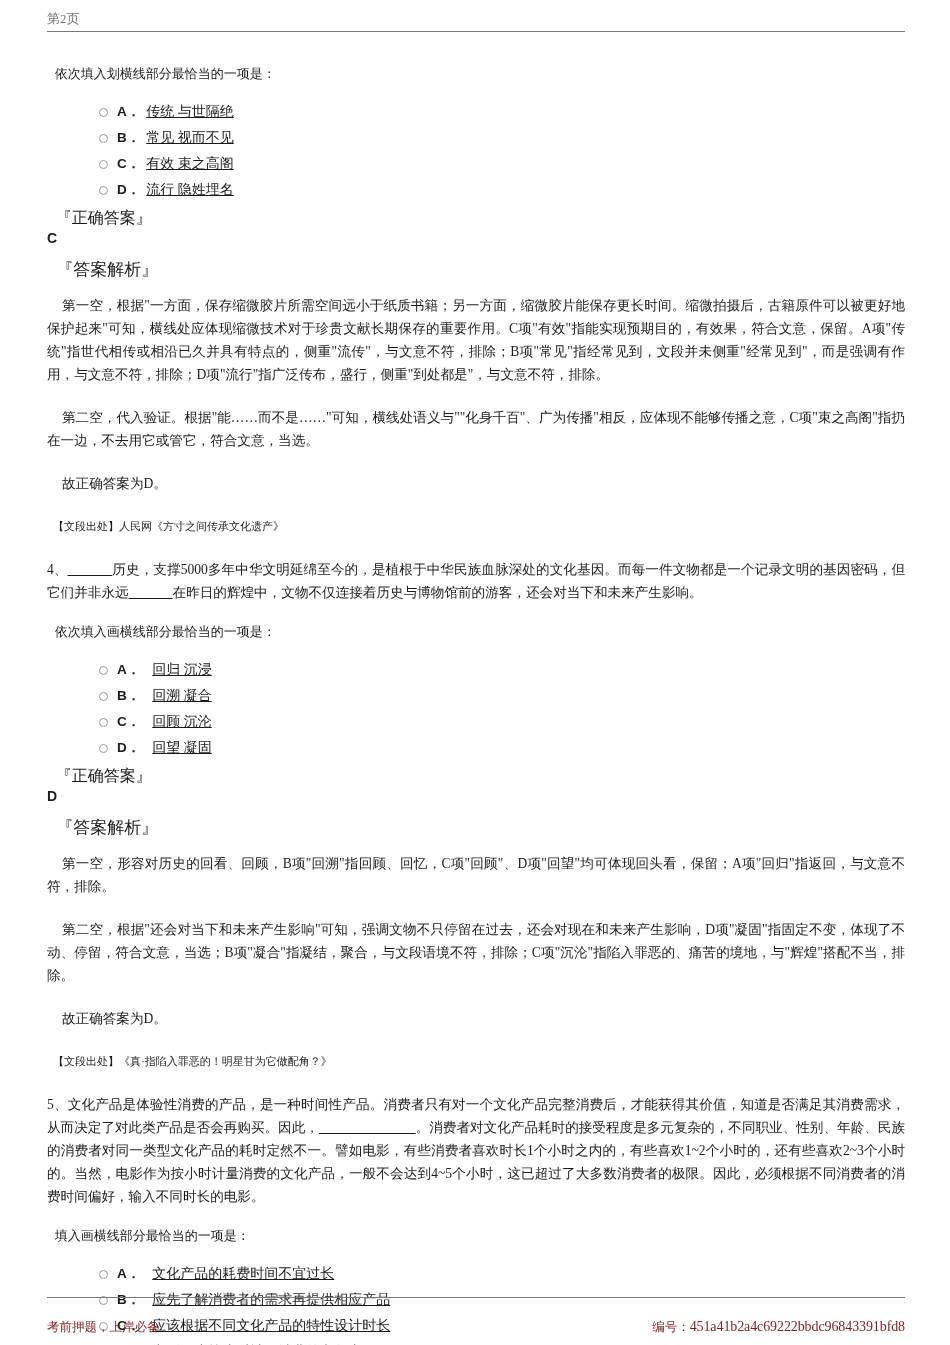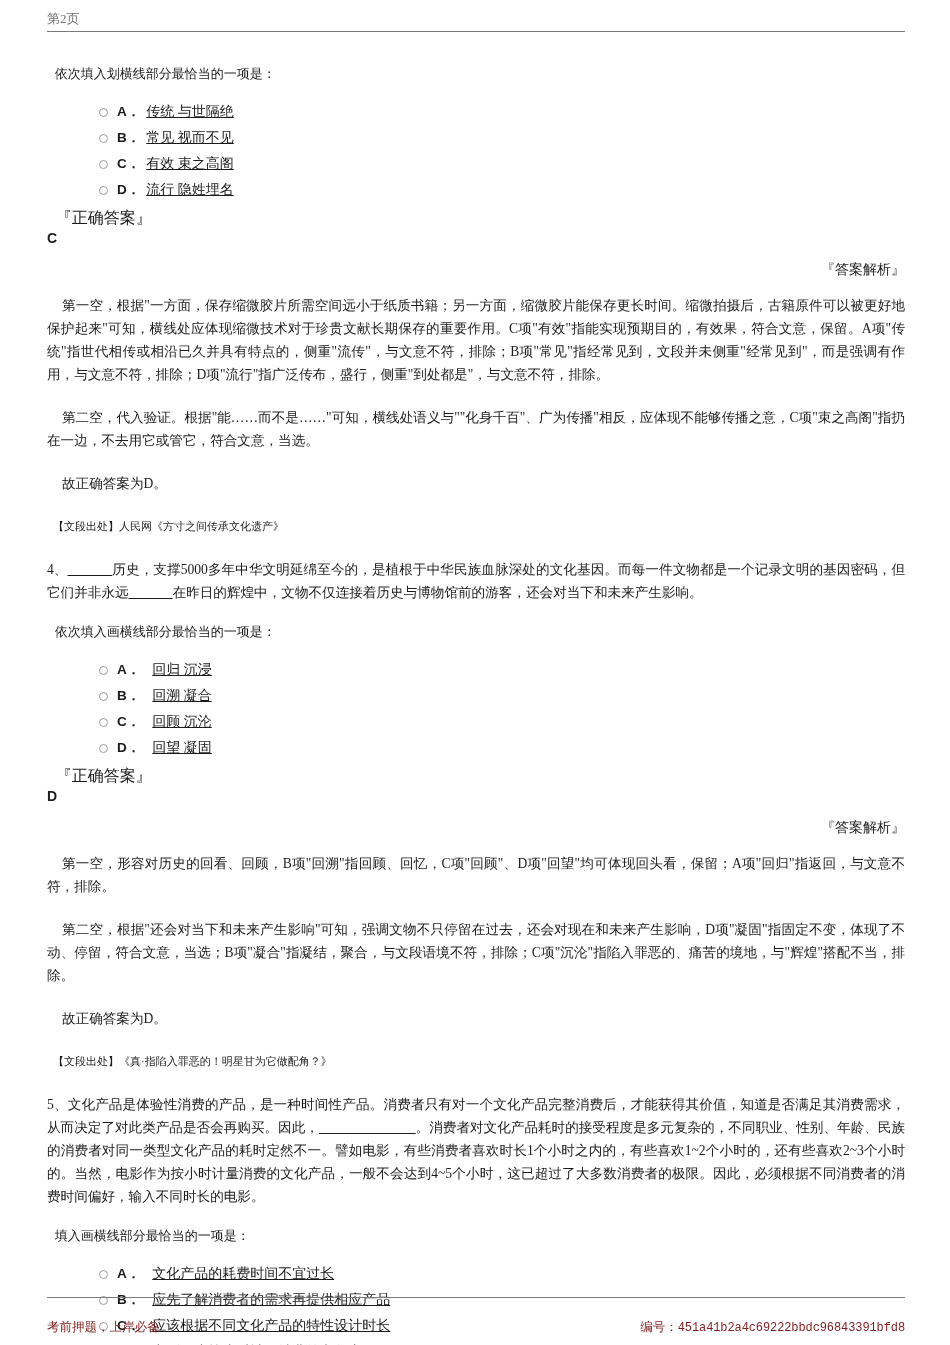--- a/index.html
+++ b/index.html
@@ -111,24 +111,23 @@
   }
   .ans-value {
     margin: 0 0 10px 0;
     font-size: 14px;
     line-height: 21px;
     font-family: "Liberation Sans", "DejaVu Sans", sans-serif;
     font-weight: 600;
   }
   .ans-head {
     margin: 0 0 14px 0;
-    font-size: 14px;
+    font-size: 17px;
     line-height: 21px;
     text-indent: 0.55em;
-    text-align: right;
   }
 
   .source {
     margin: 0 0 20px 0;
     font-size: 11px;
     line-height: 23px;
     text-indent: 0.55em;
   }
 
   .blank { text-decoration: underline; letter-spacing: 1px; }
@@ -143,22 +142,22 @@
     justify-content: space-between;
     align-items: flex-start;
     font-size: 12.5px;
     color: #7f1d1d;
     padding-top: 21px;
     border-top: 1px solid #7a7a7a;
     box-sizing: border-box;
   }
   .footer-right { white-space: nowrap; }
   .serial {
-    font-family: Liberation Mono, monospace;
-    font-size: 12px;
+    font-family: Liberation Serif, serif;
+    font-size: 14px;
     letter-spacing: -0.1px;
     text-align: center;
   }
 </style>
 </head>
 <body>
 
 <div class="page">
 
   <div class="header">

